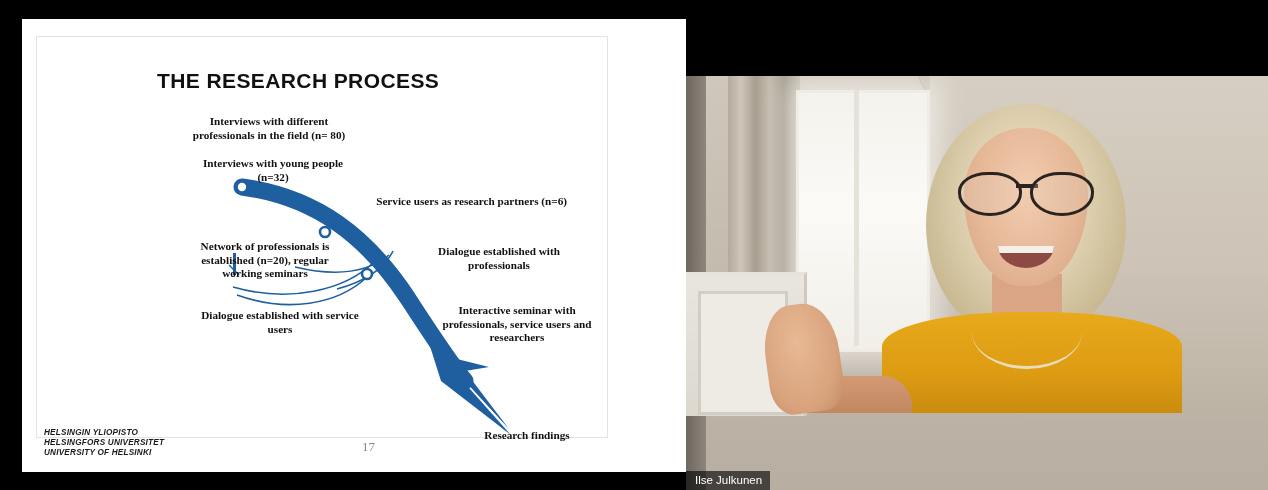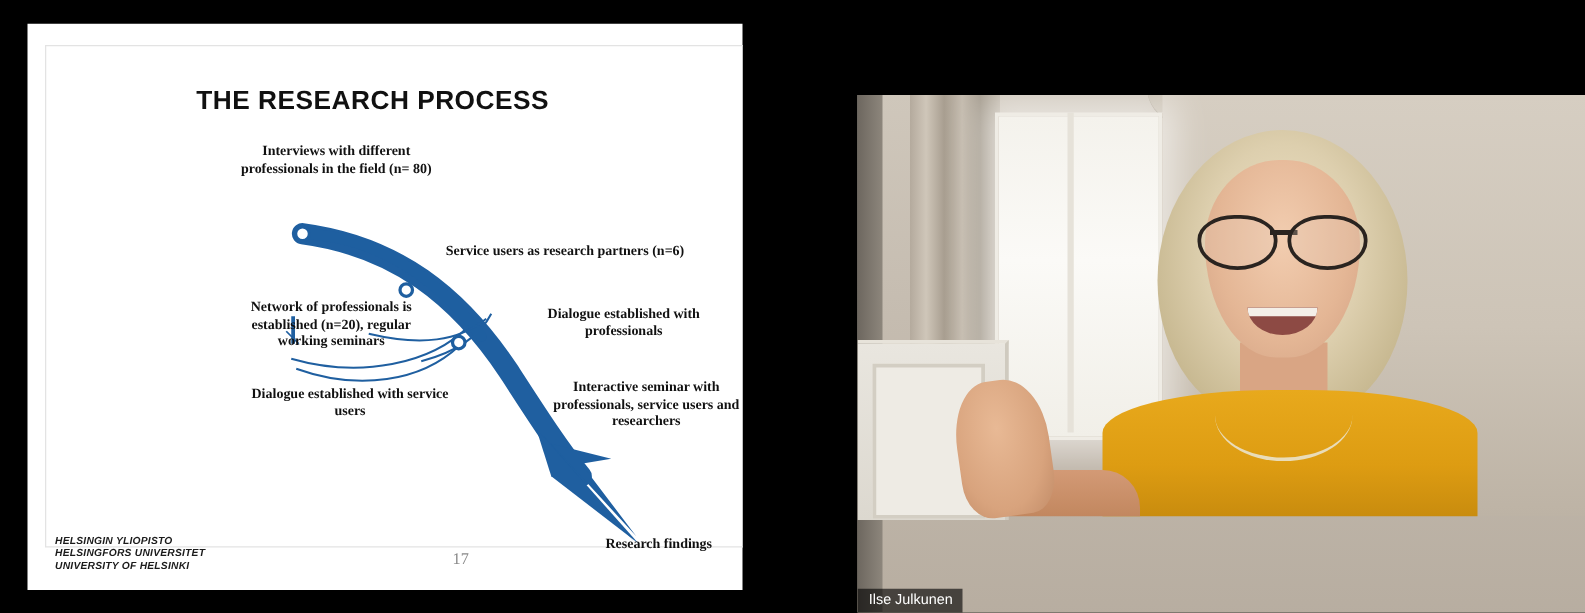--- a/index.html
+++ b/index.html
@@ -18,24 +18,25 @@
     width: 1268px;
     height: 490px;
     background: #000000;
   }
 
   
   .slide-frame {
     position: absolute;
     left: 22px;
     top: 19px;
-    width: 572px;
+    width: 632px;
     height: 453px;
     background: #ffffff;
     overflow: hidden;
+    padding-left: 32px;
   }
   .slide-inner {
     position: absolute;
     left: 14px;
     top: 17px;
     width: 572px;
     height: 402px;
     background: #ffffff;
     border: 1px solid #e3e3e3;
     box-sizing: border-box;
@@ -57,21 +58,21 @@
     font-family: "Liberation Serif", serif;
     font-weight: bold;
     font-size: 11.2px;
     line-height: 13.5px;
     color: #111111;
     text-align: center;
   }
 
   .lbl-interviews-prof { left: 152px; top: 78px; width: 160px; }
   .lbl-interviews-young { left: 162px; top: 120px; width: 148px; }
-  .lbl-service-users { left: 300px; top: 158px; width: 230px; text-align: center;}
+  .lbl-service-users { left: 300px; top: 158px; width: 230px; text-align: right;}
   .lbl-network { left: 148px; top: 203px; width: 160px; }
   .lbl-dialogue-prof { left: 382px; top: 208px; width: 160px; text-align: center; }
   .lbl-dialogue-service { left: 158px; top: 272px; width: 170px; }
   .lbl-interactive { left: 400px; top: 267px; width: 160px; }
   .lbl-findings { left: 440px; top: 392px; width: 100px; }
 
   .arrow-svg {
     position: absolute;
     left: 0;
     top: 0;
@@ -274,20 +275,21 @@
 
         <line x1="192" y1="228" x2="202" y2="238" stroke="#1f5fa0" stroke-width="1.4"></line>
         <rect x="196" y="216" width="3" height="22" fill="#1f5fa0"></rect>
 
         <circle cx="205" cy="150" r="5.5" fill="#ffffff" stroke="#1f5fa0" stroke-width="2.6"></circle>
         <circle cx="288" cy="195" r="5" fill="#ffffff" stroke="#1f5fa0" stroke-width="2.6"></circle>
         <circle cx="330" cy="237" r="5" fill="#ffffff" stroke="#1f5fa0" stroke-width="2.6"></circle>
       </svg>
 
       <div class="lbl lbl-interviews-prof">Interviews with different professionals in the field (n= 80)</div>
+      <div class="lbl lbl-interviews-young">Interviews with young people (n=32)</div>
       <div class="lbl lbl-service-users">Service users as research partners (n=6)</div>
       <div class="lbl lbl-network">Network of professionals is established (n=20), regular working seminars</div>
       <div class="lbl lbl-dialogue-prof">Dialogue established with professionals</div>
       <div class="lbl lbl-interactive">Interactive seminar with professionals, service users and researchers</div>
       <div class="lbl lbl-dialogue-service">Dialogue established with service users</div>
       <div class="lbl lbl-findings">Research findings</div>
     </div>
 
     <div class="slide-footer" style="white-space: pre-line;">HELSINGIN YLIOPISTO
 HELSINGFORS UNIVERSITET

